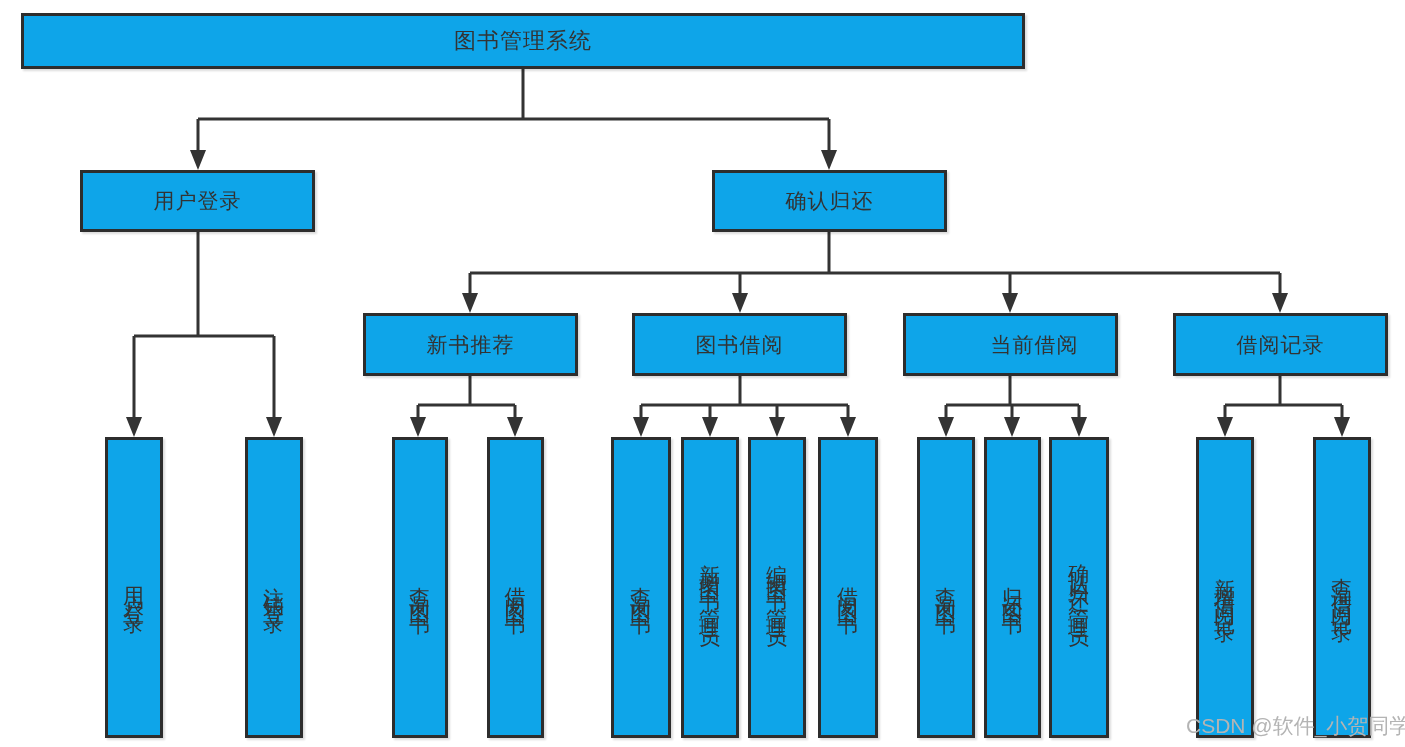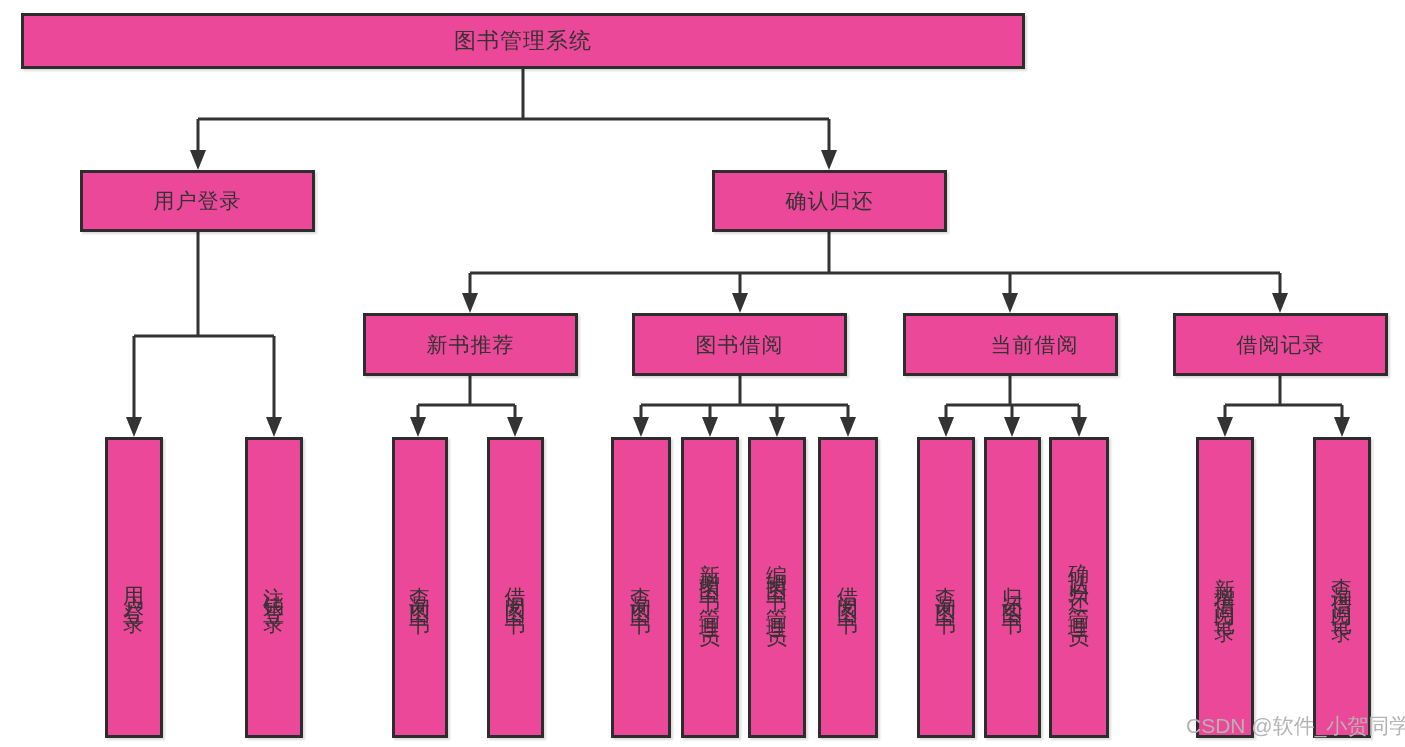--- a/index.html
+++ b/index.html
@@ -13,21 +13,21 @@
   }
   #connectors {
     position: absolute;
     left: 0; top: 0;
     width: 1405px; height: 747px;
     z-index: 0;
   }
   .node {
     position: absolute;
     box-sizing: border-box;
-    background: #ec4899;
+    background: #0ea5e9;
     border: 3px solid #2d2d2d;
     color: #333333;
     display: flex;
     align-items: center;
     justify-content: center;
     z-index: 1;
     box-shadow: 2px 2px 2px rgba(0,0,0,0.14);
   }
   .node.root  { font-size: 22px; letter-spacing: 1px; }
   .node.lvl   { font-size: 21px; letter-spacing: 1px; }

